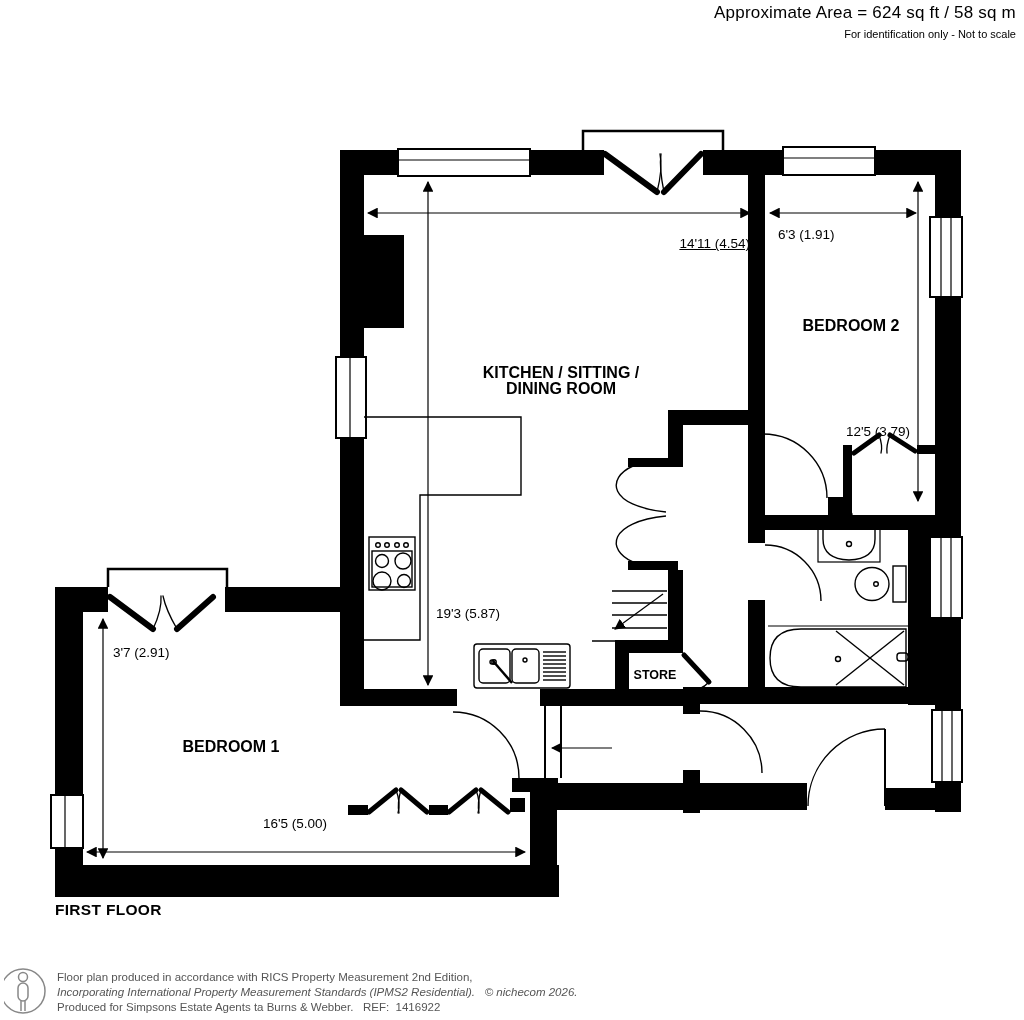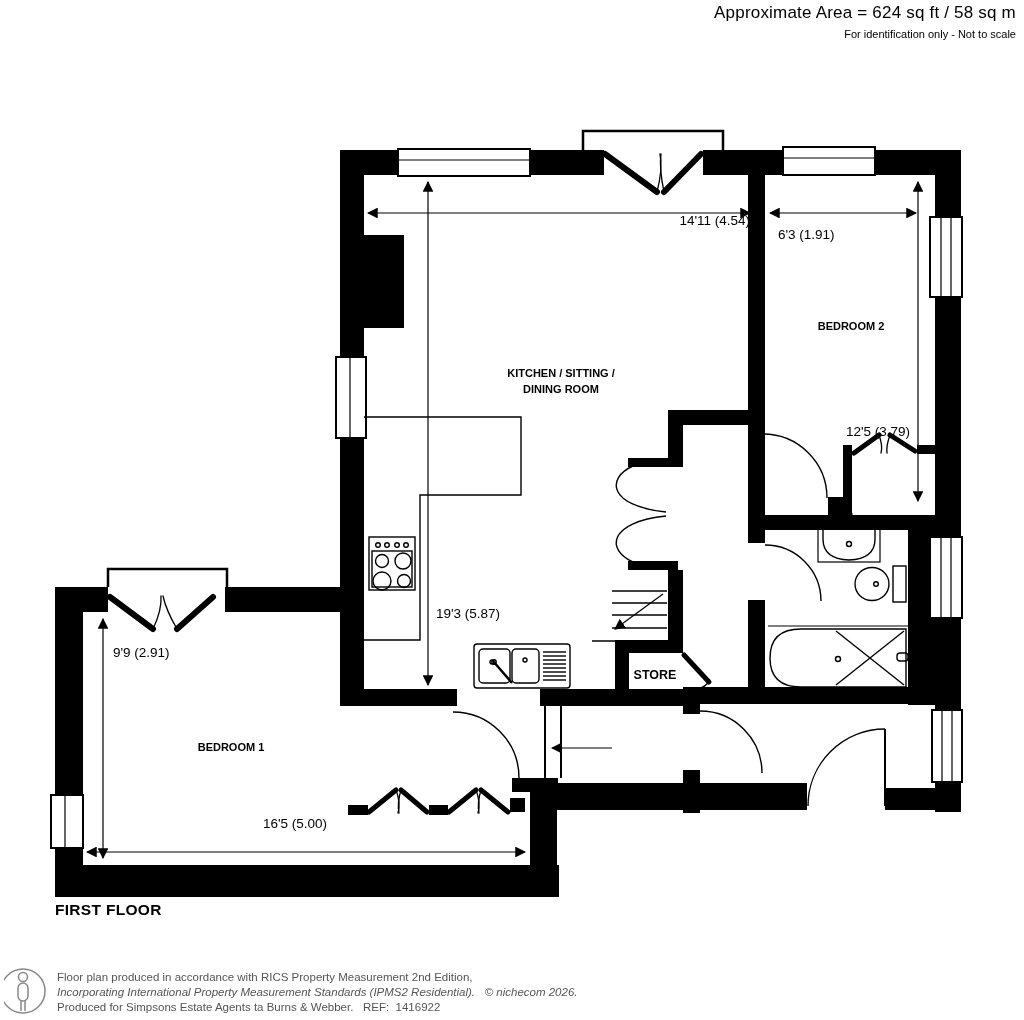--- a/index.html
+++ b/index.html
@@ -1,21 +1,21 @@
 <!DOCTYPE html>
 <html><head>
 <meta charset="utf-8">
 <style>
   html,body{margin:0;padding:0;background:#fff;}
   #page{position:relative;width:1024px;height:1020px;background:#fff;overflow:hidden;
         font-family:"Liberation Sans", sans-serif;color:#000;}
   .abs{position:absolute;}
   .hdr-title{top:3px;right:8px;font-size:17px;letter-spacing:.2px;}
   .hdr-sub{top:28px;right:8px;font-size:11px;}
-  .room-label{font-weight:bold;font-size:11px;text-align:center;transform:translateX(-50%);
+  .room-label{font-weight:bold;font-size:16px;text-align:center;transform:translateX(-50%);
               line-height:16px;white-space:nowrap;}
   .dim-label{font-size:13.5px;white-space:nowrap;}
   .floor-label{font-weight:bold;font-size:15.5px;letter-spacing:.3px;}
   .footer-line{font-size:11.5px;color:#555;white-space:pre-wrap;}
   svg{position:absolute;left:0;top:0;}
 </style>
 </head>
 <body>
 
 <div id="page">
@@ -248,25 +248,25 @@
   <div class="abs hdr-sub">For identification only - Not to scale</div>
 
   <div class="abs room-label" style="left:561px;top:365px;">
     <div>KITCHEN / SITTING /</div>
     <div>DINING ROOM</div>
   </div>
   <div class="abs room-label" style="left:851px;top:318px;">BEDROOM 2</div>
   <div class="abs room-label" style="left:231px;top:739px;">BEDROOM 1</div>
   <div class="abs room-label" style="left:655px;top:667px;font-size:12.5px;">STORE</div>
 
-  <div class="abs dim-label" style="right:274px;top:213px;">14'11 (4.54)</div>
+  <div class="abs dim-label" style="right:274px;top:236px;text-decoration:underline;">14'11 (4.54)</div>
   <div class="abs dim-label" style="left:778px;top:227px;">6'3 (1.91)</div>
   <div class="abs dim-label" style="right:114px;top:404px;margin-top:20px;">12'5 (3.79)</div>
   <div class="abs dim-label" style="left:436px;top:606px;">19'3 (5.87)</div>
-  <div class="abs dim-label" style="left:113px;top:645px;">9'9 (2.91)</div>
+  <div class="abs dim-label" style="left:113px;top:645px;">3'7 (2.91)</div>
   <div class="abs dim-label" style="left:263px;top:816px;">16'5 (5.00)</div>
 
   <div class="abs floor-label" style="left:55px;top:901px;">FIRST FLOOR</div>
 
   <svg class="abs" style="left:4px;top:963px;" width="46" height="56" viewBox="0 0 46 56">
     <circle cx="19" cy="28" r="22" fill="none" stroke="#888" stroke-width="1.5"></circle>
     <circle cx="19" cy="14" r="4.5" fill="none" stroke="#888" stroke-width="1.5"></circle>
     <rect x="14" y="20" width="10" height="18" rx="5" fill="none" stroke="#888" stroke-width="1.5"></rect>
     <line x1="17" y1="38" x2="17" y2="48" stroke="#888" stroke-width="1.5"></line>
     <line x1="21" y1="38" x2="21" y2="48" stroke="#888" stroke-width="1.5"></line>

